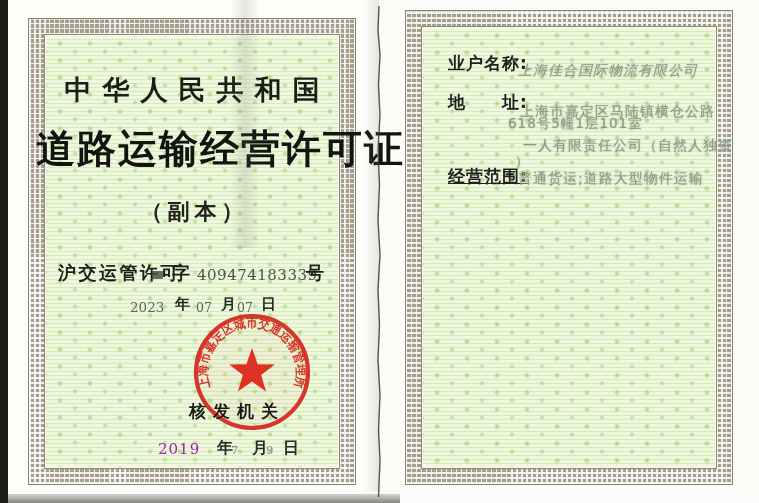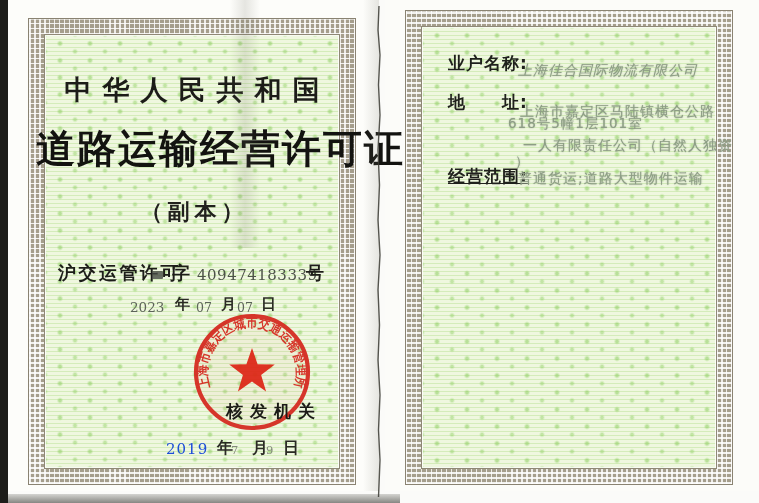--- a/index.html
+++ b/index.html
@@ -58,24 +58,24 @@
   .fill-sm{color:#5d645a;font-size:13.5px;}
   .unit{color:#2a2a24;font-size:15px;font-weight:600;}
   .val-year{left:122px;top:299px;}
   .val-yunit{left:167px;top:295px;}
   .val-month{left:188px;top:300px;font-size:12.5px;}
   .val-munit{left:213px;top:295px;}
   .val-day{left:229px;top:300px;font-size:12.5px;}
   .val-dunit{left:253px;top:295px;}
 
   .seal-svg{position:absolute;left:174px;top:302px;width:140px;height:140px;z-index:4;opacity:.93;}
-  .issuer{left:174px;top:400px;width:140px;text-align:right;font-weight:700;font-size:17px;
+  .issuer{left:174px;top:400px;width:140px;text-align:left;font-weight:700;font-size:17px;
           letter-spacing:7px;text-indent:7px;color:#1b1b16;z-index:6;}
 
-  .d-gray{color:#1d4ed8;margin-left:8px;}
+  .d-gray{color:#a21caf;}
   .d-year{left:150px;top:440px;font-size:15px;letter-spacing:1px;}
   .d-yunit{left:209px;top:438px;font-size:16px;}
   .d-month{left:223px;top:443px;font-size:11.5px;color:#83887c;}
   .d-munit{left:244px;top:438px;font-size:16px;}
   .d-day{left:258px;top:443px;font-size:11.5px;color:#83887c;}
   .d-dunit{left:275px;top:438px;font-size:16px;}
 
   
   .f-label{font-weight:700;font-size:17px;letter-spacing:1px;color:#1f201c;}
   .f-value{font-size:14px;letter-spacing:1px;color:#8d9d85;text-shadow:0 0 1.5px rgba(141,157,133,.85);}

